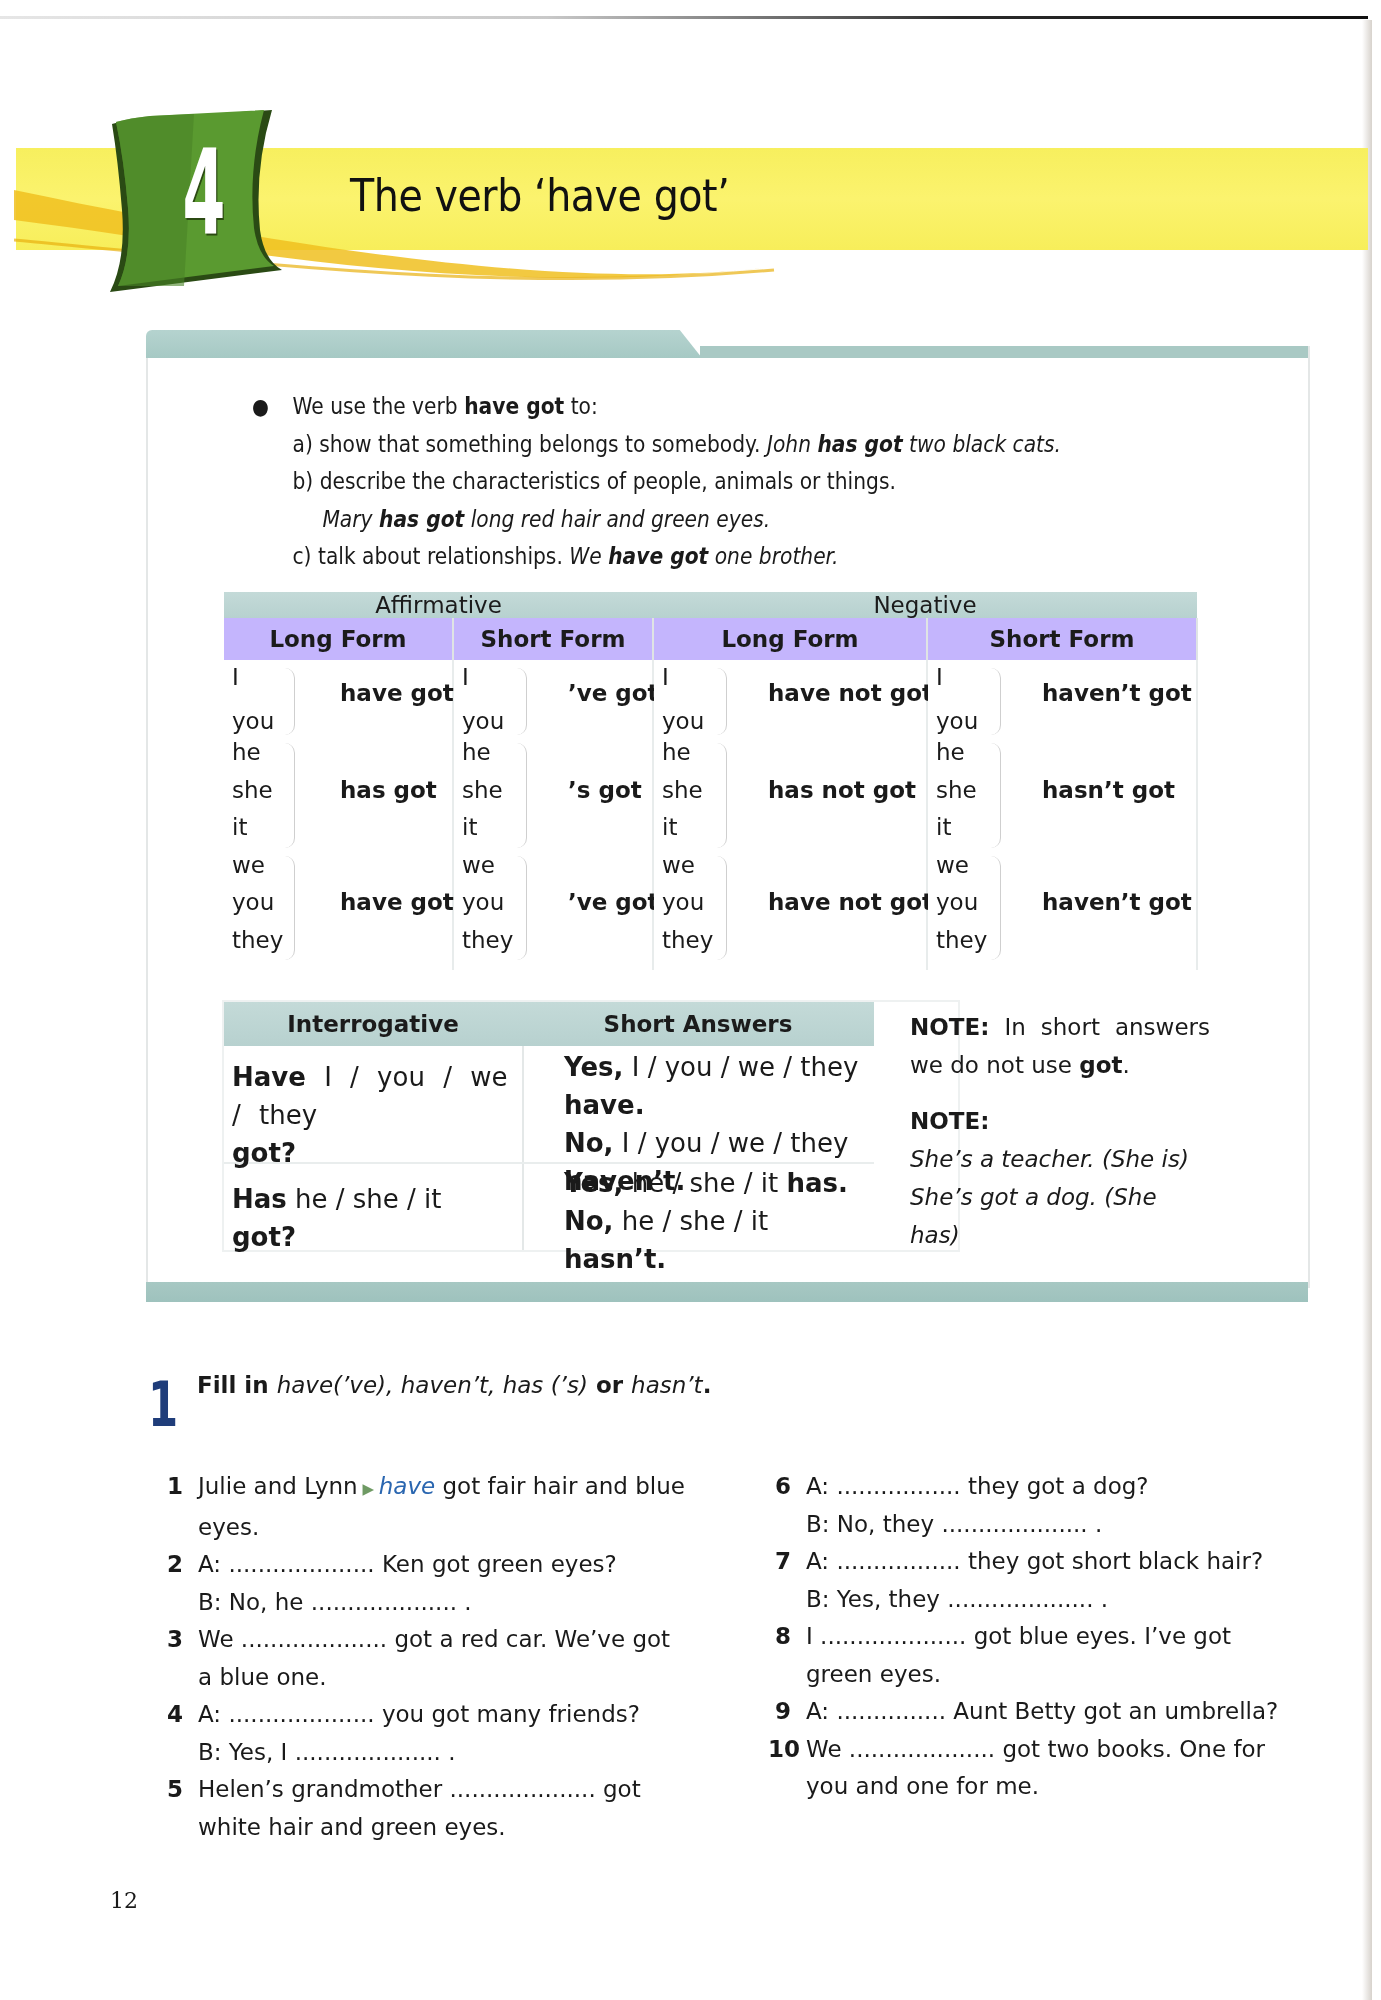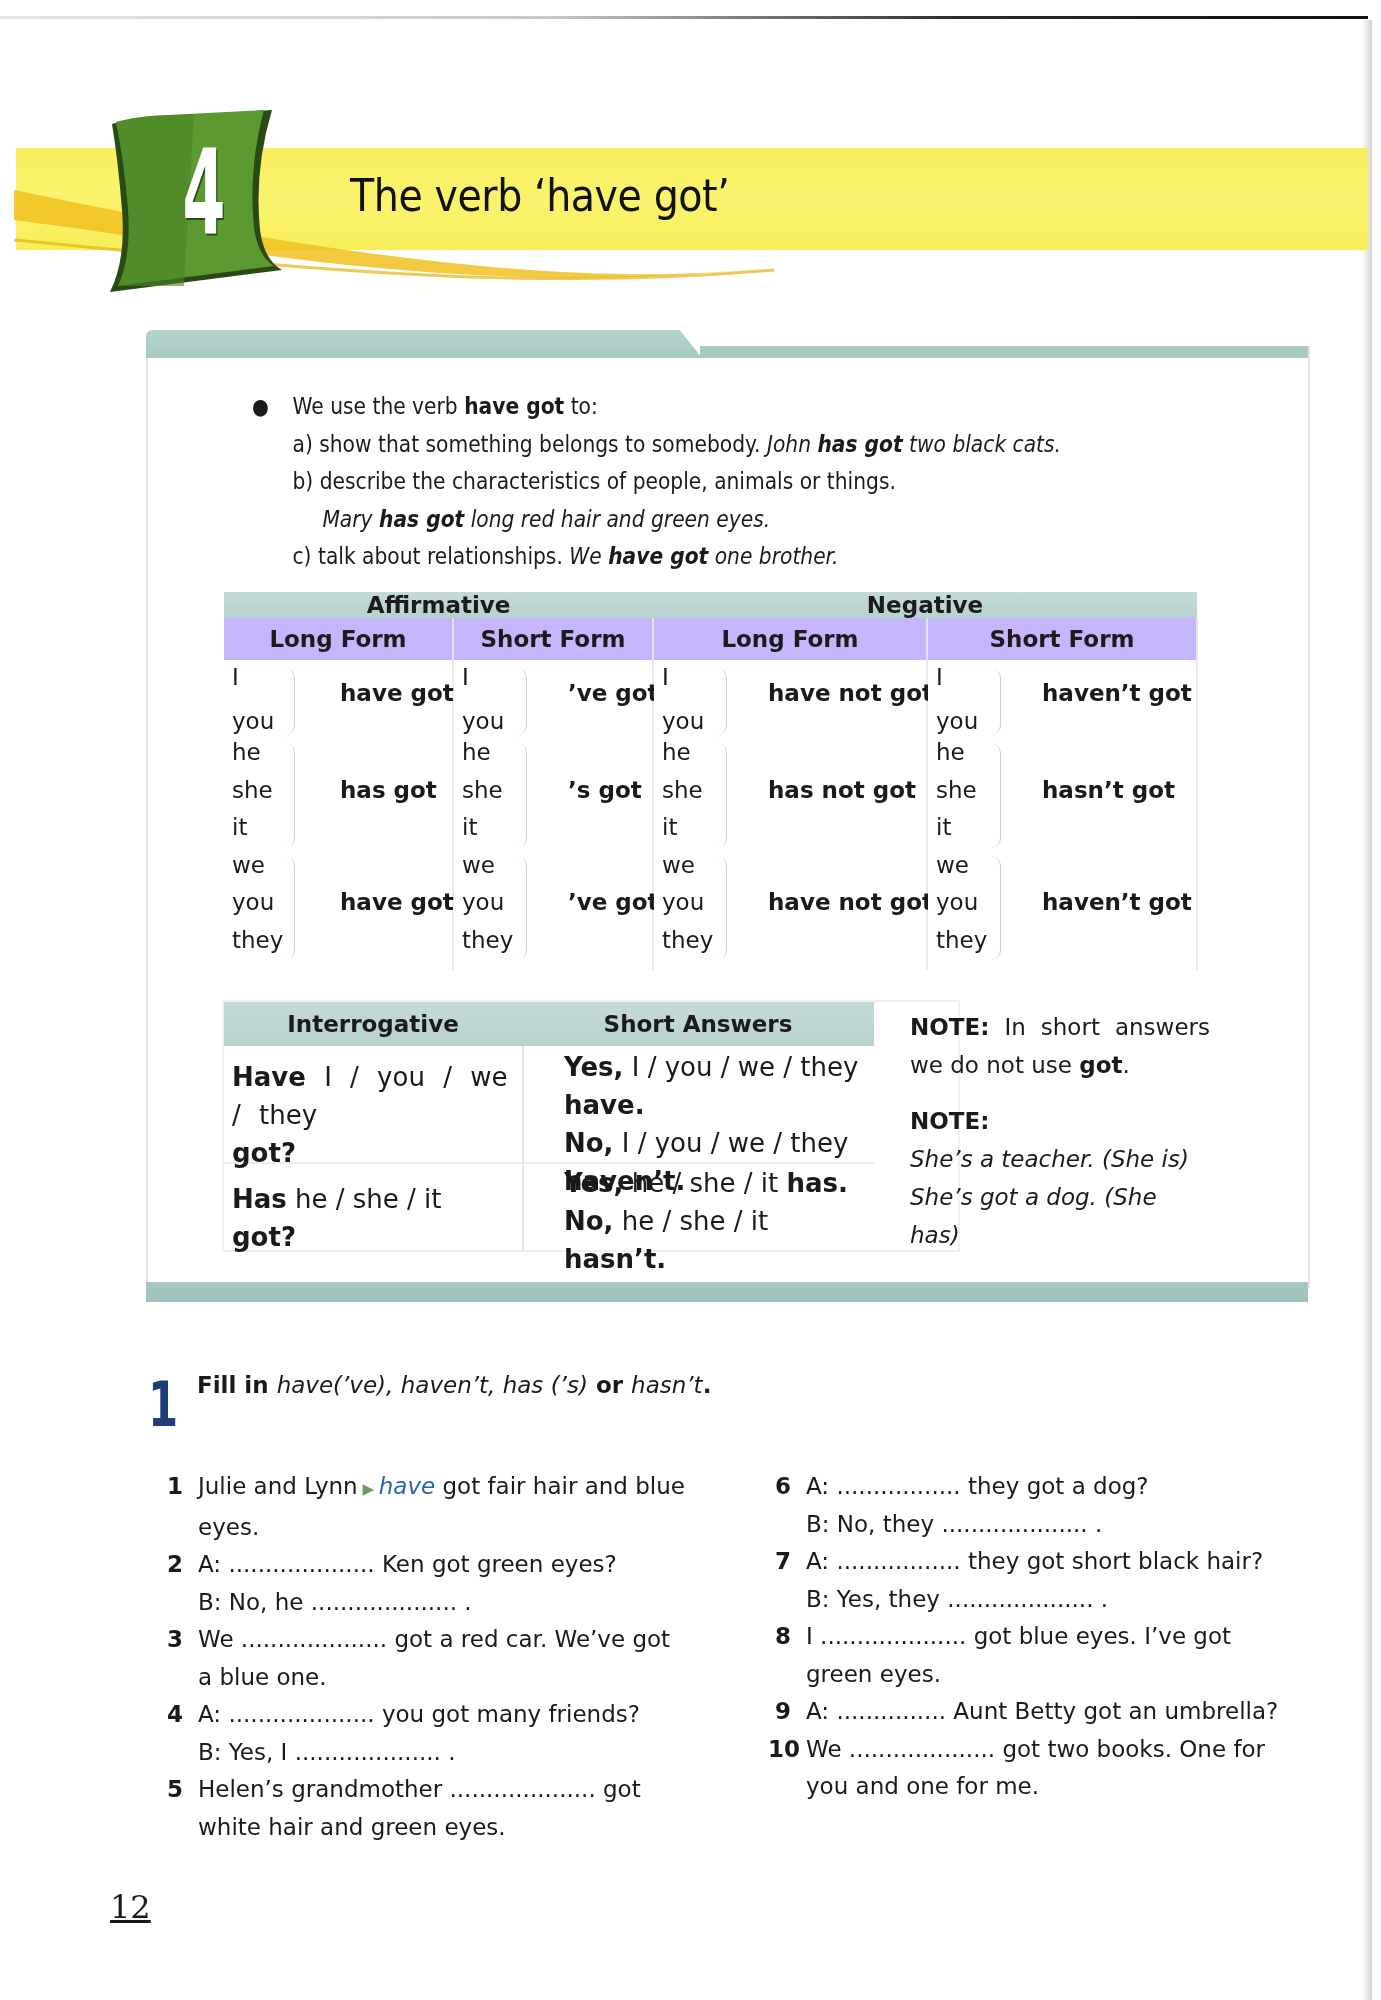--- a/index.html
+++ b/index.html
@@ -42,21 +42,21 @@
   .rules .bullet { position: absolute; left: 0; top: 0; font-size: 22px; }
   .rules .line { padding-left: 46px; white-space: nowrap; }
   .rules .sub { padding-left: 46px; white-space: nowrap; }
   .rules .sub2 { padding-left: 80px; white-space: nowrap; font-style: italic; }
   .it { font-style: italic; }
   .b { font-weight: bold; }
 
   
   .ftable { position: absolute; left: 224px; top: 592px; border-collapse: collapse; font-size: 23px; }
   .ftable td, .ftable th { padding: 0; }
-  .hdr-main { background: linear-gradient(180deg, #c4dad8, #b7d1cf); height: 24px; font-weight: bold;
+  .hdr-main { background: linear-gradient(180deg, #c4dad8, #b7d1cf); height: 24px; font-weight: normal;
     text-align: center; font-size: 23px; color: #1b1b1b; }
   .hdr-sub { background: #c4b5fd; height: 42px; font-weight: bold; text-align: center; font-size: 23px;
     border-right: 2px solid #dfe4e4; color: #1b1b1b; }
   .fcell { vertical-align: top; position: relative; border-right: 2px solid #e8ecec; background: #fff; }
   .pron { position: absolute; left: 8px; font-size: 23px; }
   .verb { position: absolute; font-weight: bold; font-size: 23px; white-space: nowrap; }
   .brace { position: absolute; width: 10px; border-right: 1.5px solid #cfcfcf; border-radius: 0 10px 10px 0; }
 
   
   .itable { position: absolute; left: 224px; top: 1002px; width: 734px; height: 248px;
@@ -71,21 +71,21 @@
 
   
   .ex-num { position: absolute; left: 148px; top: 1368px; font-size: 62px; font-weight: bold; color: #1f3d7a;
     transform: scaleX(0.7); transform-origin: left; font-family: "DejaVu Sans", sans-serif; }
   .ex-instr { position: absolute; left: 197px; top: 1372px; font-size: 23px; text-align: center; }
   .exlist { position: absolute; font-size: 23px; line-height: 37.5px; }
   .exitem { position: relative; padding-left: 38px; }
   .exitem .n { position: absolute; left: 0; top: 0; font-weight: bold; width: 30px; text-align: center; }
   .arrow { color: #6f9a64; font-size: 15px; }
   .example { color: #2a66b0; font-style: italic; }
-  .page-no { position: absolute; left: 110px; top: 1888px; font-size: 32px; font-family: "DejaVu Serif", serif; text-decoration: underline; }
+  .page-no { position: absolute; left: 110px; top: 1888px; font-size: 22px; font-family: "DejaVu Serif", serif; }
 </style>
 </head>
 <body>
 
 <div class="topline"></div>
 <div class="rightedge"></div>
 
 <div class="band"></div>
 <svg class="swoosh" viewBox="0 0 1000 140">
   <path d="M0 70 C 200 95, 450 150, 750 118 C 600 135, 380 120, 0 40 Z" fill="#f0c020" opacity="0.85"></path>

